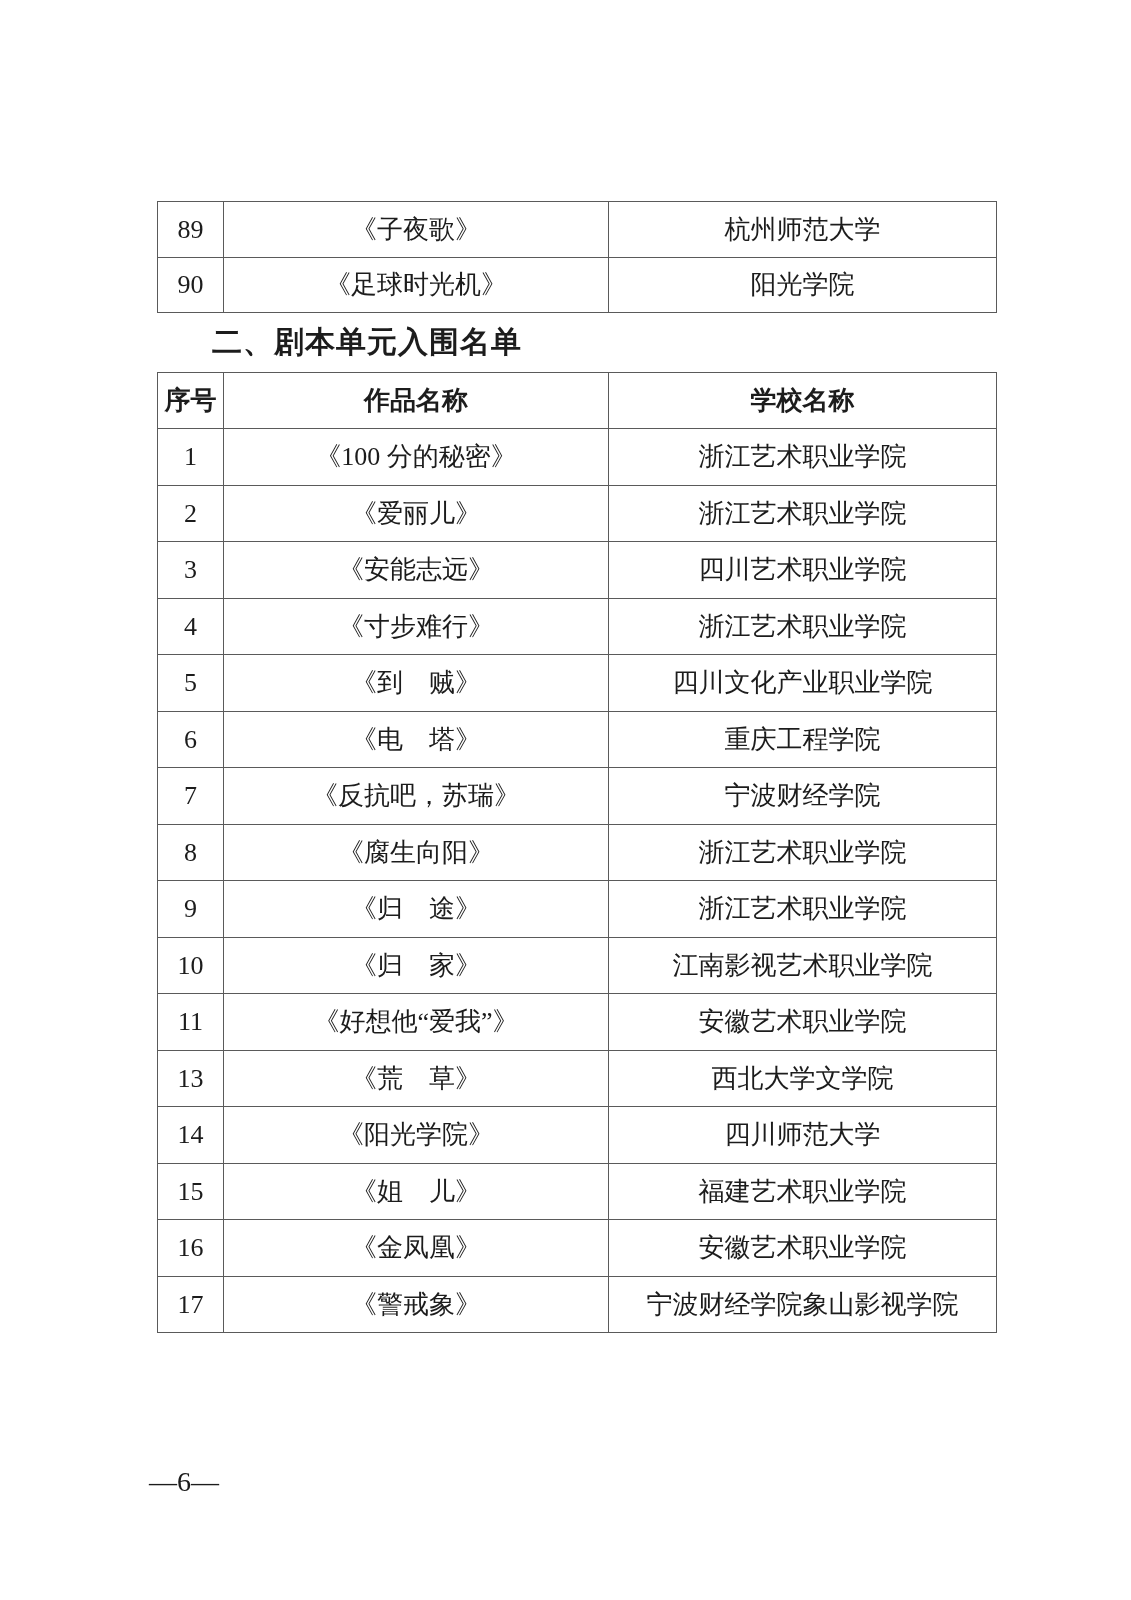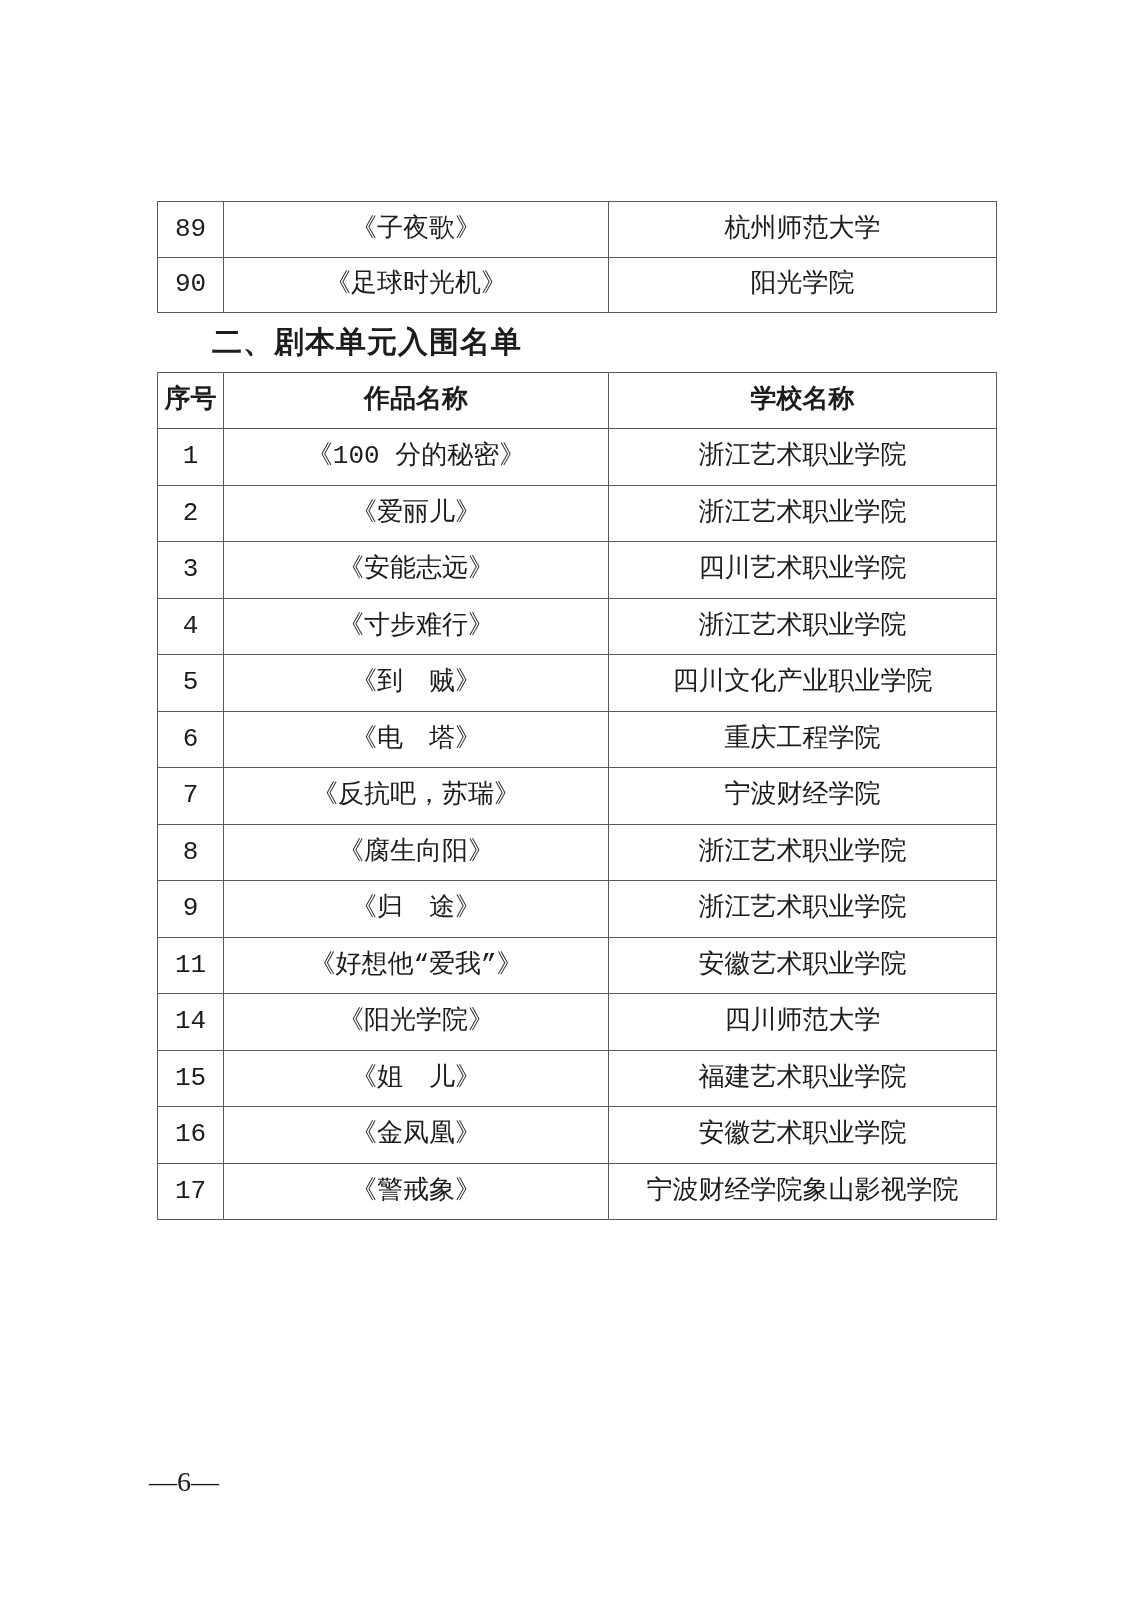--- a/index.html
+++ b/index.html
@@ -9,21 +9,20 @@
     position:relative;
     font-family:"Liberation Serif","DejaVu Serif",serif;
     color:#1c1c1c;
     overflow:hidden;
   }
   .tbl {
     position:absolute; left:157px;
     width:839px;
     border-collapse:collapse;
     table-layout:fixed;
-    font-family:Liberation Mono, monospace;
   }
   .tbl col.c-no    { width:66px; }
   .tbl col.c-title { width:385px; }
   .tbl col.c-school{ width:388px; }
   .tbl td, .tbl th {
     border:1.6px solid #5a5a5a;
     text-align:center;
     vertical-align:middle;
     padding:0 4px;
     font-size:26px;
@@ -126,23 +125,33 @@
         <td>8</td>
         <td>《腐生向阳》</td>
         <td>浙江艺术职业学院</td>
       </tr>
       <tr>
         <td>9</td>
         <td>《归　途》</td>
         <td>浙江艺术职业学院</td>
       </tr>
       <tr>
+        <td>10</td>
+        <td>《归　家》</td>
+        <td>江南影视艺术职业学院</td>
+      </tr>
+      <tr>
         <td>11</td>
         <td>《好想他“爱我”》</td>
         <td>安徽艺术职业学院</td>
+      </tr>
+      <tr>
+        <td>13</td>
+        <td>《荒　草》</td>
+        <td>西北大学文学院</td>
       </tr>
       <tr>
         <td>14</td>
         <td>《阳光学院》</td>
         <td>四川师范大学</td>
       </tr>
       <tr>
         <td>15</td>
         <td>《姐　儿》</td>
         <td>福建艺术职业学院</td>

